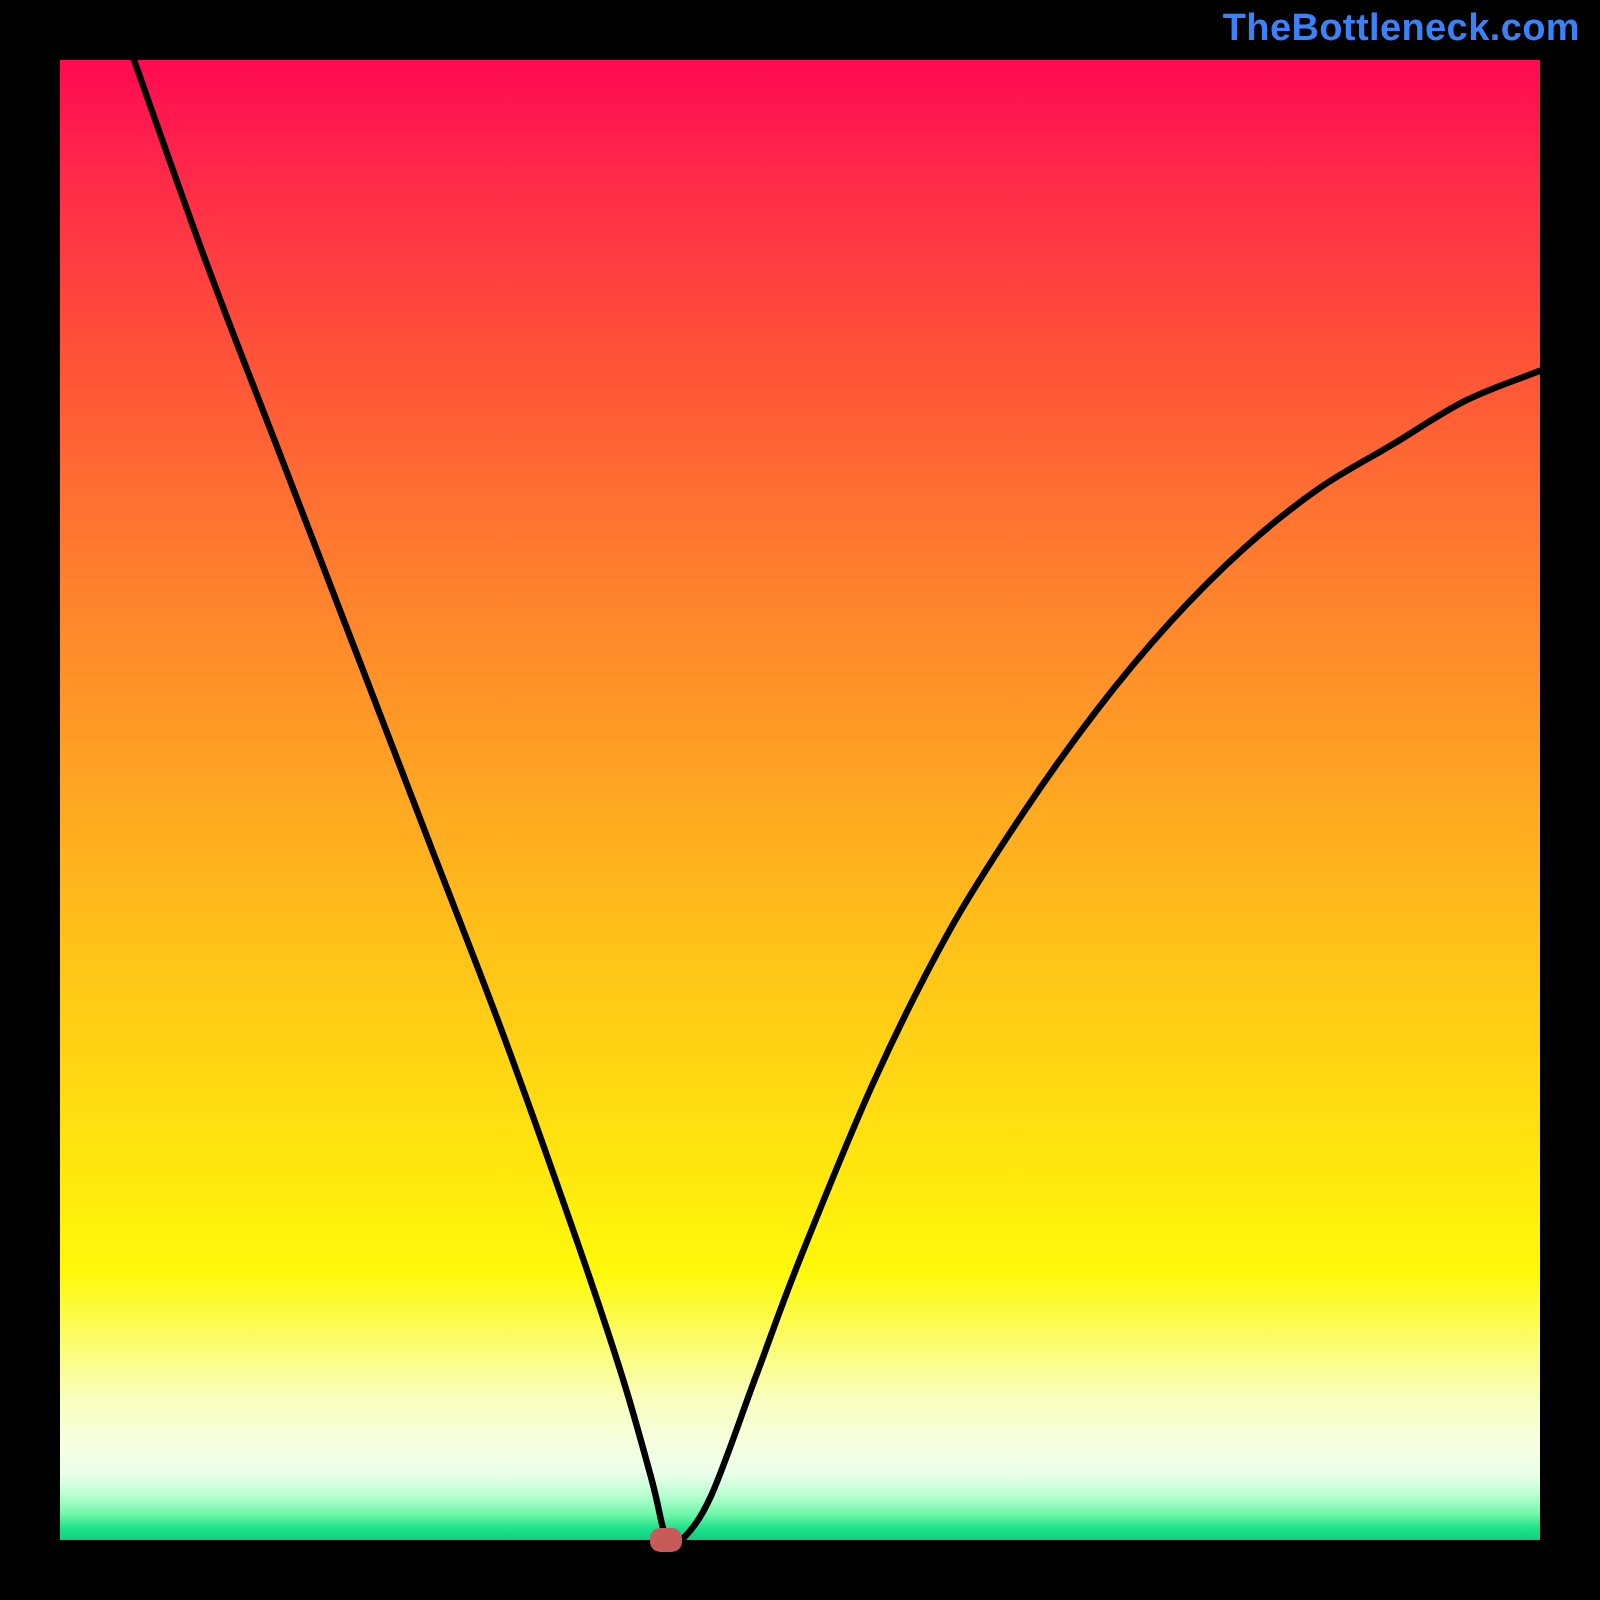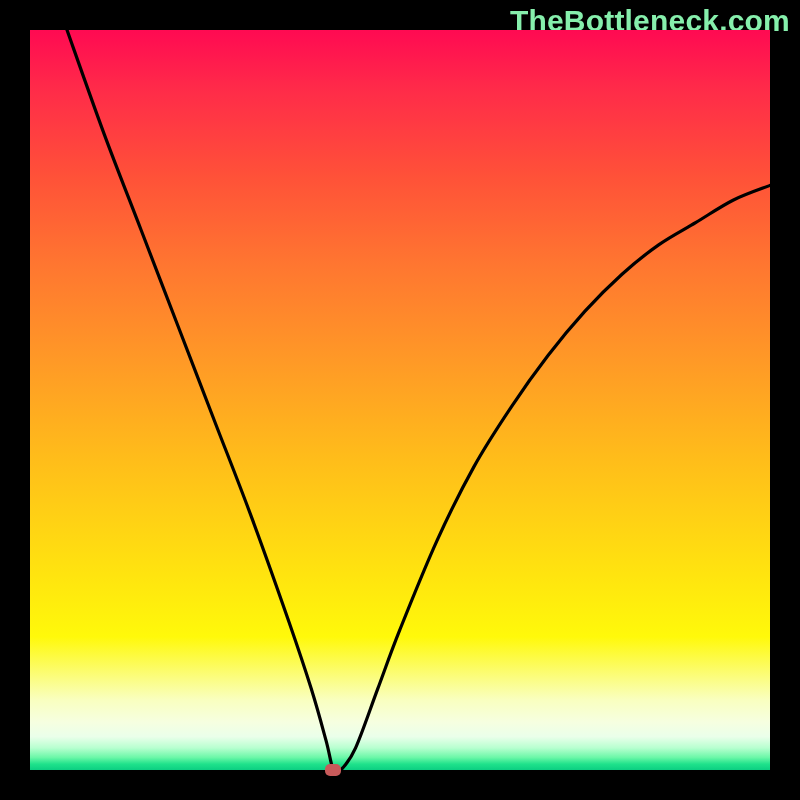--- a/index.html
+++ b/index.html
@@ -41,22 +41,22 @@
       #b8ffd0 97%,
       #6bf7a8 98.3%,
       #1fe28b 99.2%,
       #0ccf82 100%
     );
   }
   .watermark {
     position: absolute;
     top: 4px;
     right: 10px;
-    color: #86efac;
-    font-size: 30px;
+    color: #3b82f6;
+    font-size: 19px;
     font-weight: 600;
     letter-spacing: 0.2px;
   }
   svg.curve {
     position: absolute;
     left: 0;
     top: 0;
     width: 740px;
     height: 740px;
   }

